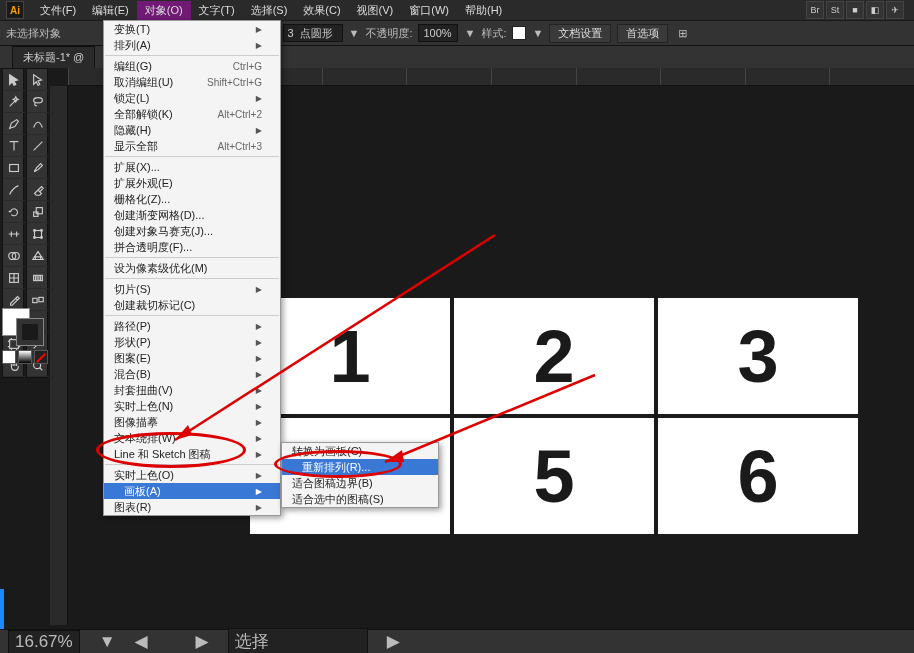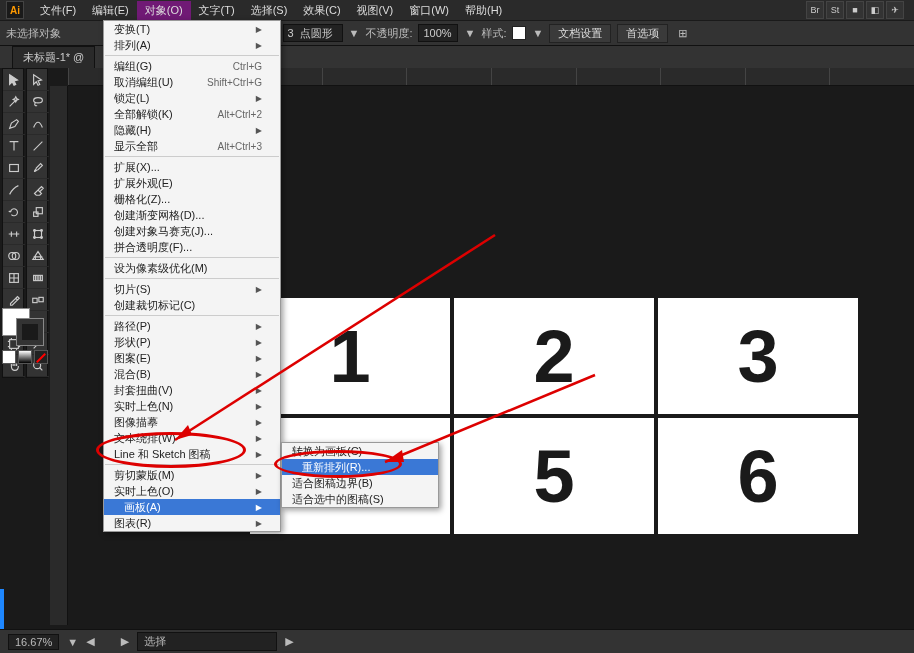--- a/index.html
+++ b/index.html
@@ -60,21 +60,21 @@
 .dropdown .mi.hl:after { color:#fff; }
 .dropdown .mi .sc { color:#666; margin-left:20px; font-size:10px; }
 .dropdown.main { left:103px; top:20px; width:178px; }
 .dropdown.sub  { left:281px; top:442px; width:158px; }
 
 
 .annot-ellipse { position:absolute; border:3px solid #d00; border-radius:50%; pointer-events:none; }
 .annot-arrow { position:absolute; pointer-events:none; }
 
 
-.statusbar { position:absolute; left:0; right:0; bottom:0; height:24px; background:#333; border-top:1px solid #111; display:flex; align-items:center; padding:0 8px; gap:8px; font-size:11px; color:#bbb; }
+.statusbar { position:absolute; left:0; right:0; bottom:0; height:24px; background:#333; border-top:1px solid #111; display:flex; align-items:center; padding:0 8px; gap:19px; font-size:17px; color:#bbb; }
 .statusbar .sel { background:#222; border:1px solid #111; padding:1px 6px; }
 .blue-bar { position:absolute; left:0; bottom:24px; width:4px; height:40px; background:#1e87ff; }
 </style>
 </head>
 <body>
 
 <div class="menubar">
   <div class="app-icon">Ai</div>
   <div class="menu-item">文件(F)</div>
   <div class="menu-item">编辑(E)</div>
@@ -399,23 +399,20 @@
       <span>图像描摹</span>
     </div>
     <div class="mi hassub">
       <span>文本绕排(W)</span>
     </div>
     <div class="mi hassub">
       <span>Line 和 Sketch 图稿</span>
     </div>
     <div class="sep"></div>
     <div class="mi hassub">
-      <span>剪切蒙版(M)</span>
-    </div>
-    <div class="mi hassub">
       <span>实时上色(O)</span>
     </div>
     <div class="mi hassub hl">
       <span>画板(A)</span>
     </div>
     <div class="mi hassub">
       <span>图表(R)</span>
     </div>
   </div>
 

